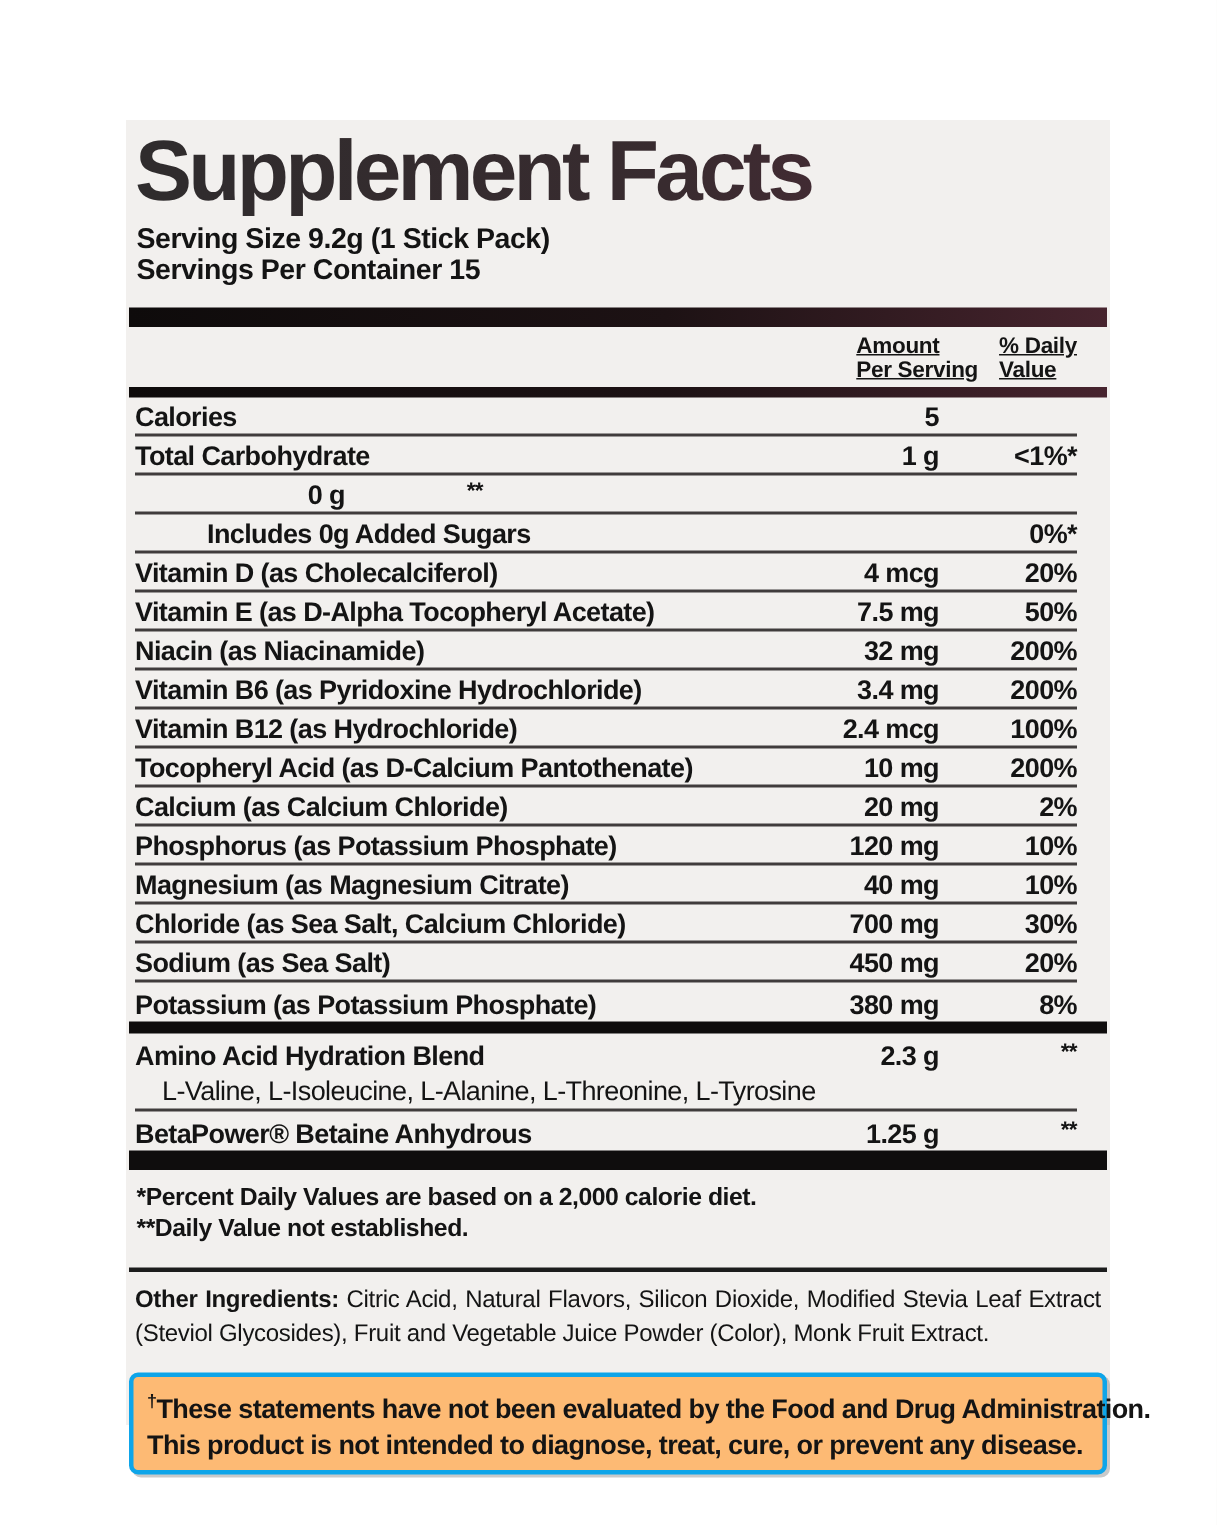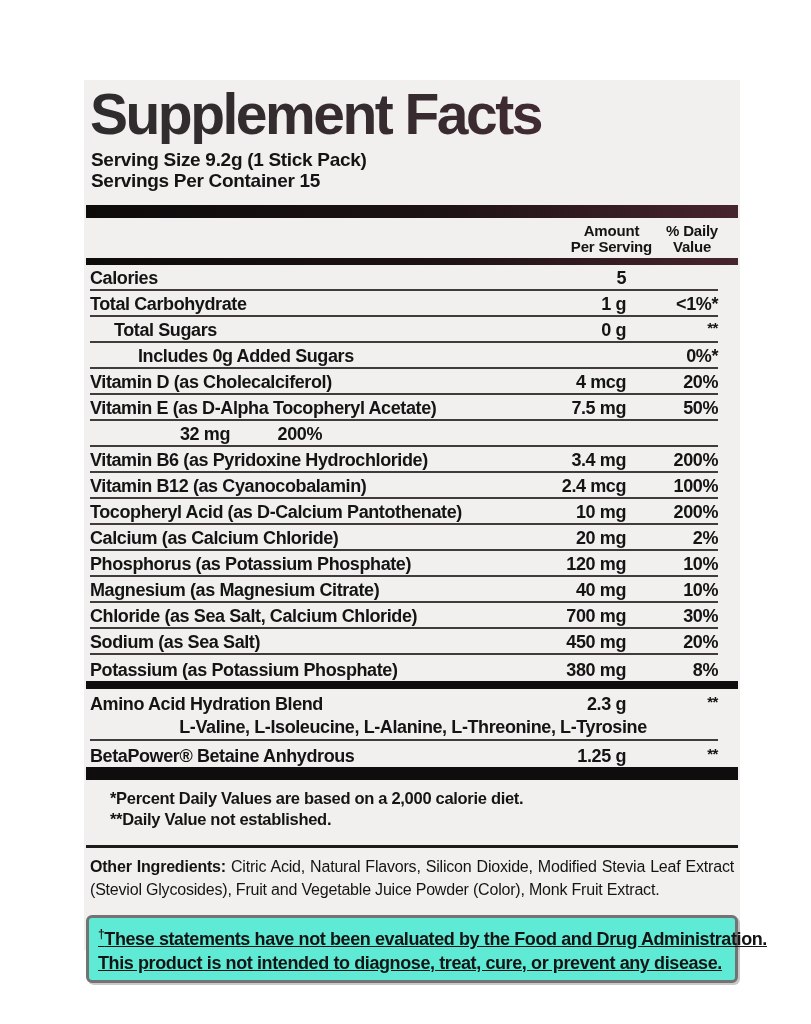--- a/index.html
+++ b/index.html
@@ -27,50 +27,49 @@
 
   
   .bar-grad  { height:13px; margin-top:14px; background:linear-gradient(90deg,#0e0b0b 0%,#1d1214 55%,#47242e 100%); }
   .bar-grad.thin { height:7px; margin-top:0; }
   .bar-solid { height:8px; background:#0f0d0d; }
   .bar-solid.thick { height:13px; }
   .midline { height:3px; background:#1c1c1c; margin-top:9px; }
 
   
   .col-header { display:flex; justify-content:flex-end; padding:5px 20px 3px 4px; }
-  .hdr-cell { font-weight:700; font-size:15px; line-height:16px; text-align:center; letter-spacing:-0.2px; }
+  .hdr-cell { font-weight:700; font-size:15px; line-height:16px; text-align:left; letter-spacing:-0.2px;text-decoration:underline; }
   .hdr-amount { margin-right:14px; }
 
   
   .rows, .blend { padding:0 20px 0 4px; }
   .row { display:flex; align-items:flex-end; height:26px; border-bottom:2px solid #403c3c; }
   .row.noline { border-bottom:none; }
   .cell-name  { flex:1; font-weight:700; font-size:18px; letter-spacing:-0.4px; white-space:nowrap; }
   .cell-amount{ width:140px; text-align:right; font-weight:700; font-size:18px; letter-spacing:-0.4px; }
   .cell-dv    { width:92px;  text-align:right; font-weight:700; font-size:18px; letter-spacing:-0.4px; }
   .cell-dv.sup{ font-size:15px; position:relative; top:-5px; }
   .subrow { display:block; height:26px; line-height:24px; border-bottom:2px solid #403c3c;
-            font-weight:700; font-size:18px; letter-spacing:-0.4px; padding-left:18px; white-space:nowrap;text-align:center; }
+            font-weight:400; font-size:18px; letter-spacing:-0.4px; padding-left:18px; white-space:nowrap; }
 
   
   .footnotes { padding:8px 8px 6px 5px; }
-  .footnote { font-weight:700; font-size:16.5px; line-height:21px; letter-spacing:-0.3px;margin-left:19px; }
+  .footnote { font-weight:700; font-size:16.5px; line-height:21px; letter-spacing:-0.3px; }
 
   
   .ingredients { padding:7px 4px 0 4px; font-size:16px; line-height:23px;
                  text-align:justify; letter-spacing:-0.2px; }
   .ingredients .ing-label { font-weight:700; }
   .ingredients .ing-text { font-weight:400; }
 
   
   .disclaimer-box {
-    margin:14px 0 0 0; border:3px solid #737373; border-radius:6px;
-    background:#5eead4; padding:4px 9px 5px 9px;
+    margin:14px 0 0 0; border:3px solid #0ea5e9; border-radius:6px;
+    background:#fdba74; padding:4px 9px 5px 9px;
     box-shadow:2px 2px 0 rgba(40,40,40,0.25);
-    text-decoration:underline;
   }
   .disclaimer-line { font-weight:700; font-size:18px; line-height:24px; letter-spacing:-0.4px; white-space:nowrap; }
   .disclaimer-line sup { font-size:12px; }
 </style>
 </head>
 <body>
 
 <div class="page">
   <div class="label">
 
@@ -101,50 +100,50 @@
           <span class="cell-name">Calories</span>
           <span class="cell-amount">5</span>
           <span class="cell-dv"></span>
         </div>
         <div class="row">
           <span class="cell-name">Total Carbohydrate</span>
           <span class="cell-amount">1 g</span>
           <span class="cell-dv">&lt;1%*</span>
         </div>
         <div class="row">
-          <span class="cell-name" style="padding-left: 24px;">Total Sugars</span>
           <span class="cell-amount">0 g</span>
           <span class="cell-dv sup">**</span>
         </div>
         <div class="row">
           <span class="cell-name" style="padding-left: 48px;">Includes 0g Added Sugars</span>
           <span class="cell-amount"></span>
           <span class="cell-dv">0%*</span>
         </div>
         <div class="row">
           <span class="cell-name">Vitamin D (as Cholecalciferol)</span>
           <span class="cell-amount">4 mcg</span>
           <span class="cell-dv">20%</span>
         </div>
         <div class="row">
           <span class="cell-name">Vitamin E (as D-Alpha Tocopheryl Acetate)</span>
           <span class="cell-amount">7.5 mg</span>
           <span class="cell-dv">50%</span>
         </div>
         <div class="row">
+          <span class="cell-name">Niacin (as Niacinamide)</span>
           <span class="cell-amount">32 mg</span>
           <span class="cell-dv">200%</span>
         </div>
         <div class="row">
           <span class="cell-name">Vitamin B6 (as Pyridoxine Hydrochloride)</span>
           <span class="cell-amount">3.4 mg</span>
           <span class="cell-dv">200%</span>
         </div>
         <div class="row">
-          <span class="cell-name">Vitamin B12 (as Cyanocobalamin)</span>
+          <span class="cell-name">Vitamin B12 (as Hydrochloride)</span>
           <span class="cell-amount">2.4 mcg</span>
           <span class="cell-dv">100%</span>
         </div>
         <div class="row">
           <span class="cell-name">Tocopheryl Acid (as D-Calcium Pantothenate)</span>
           <span class="cell-amount">10 mg</span>
           <span class="cell-dv">200%</span>
         </div>
         <div class="row">
           <span class="cell-name">Calcium (as Calcium Chloride)</span>

